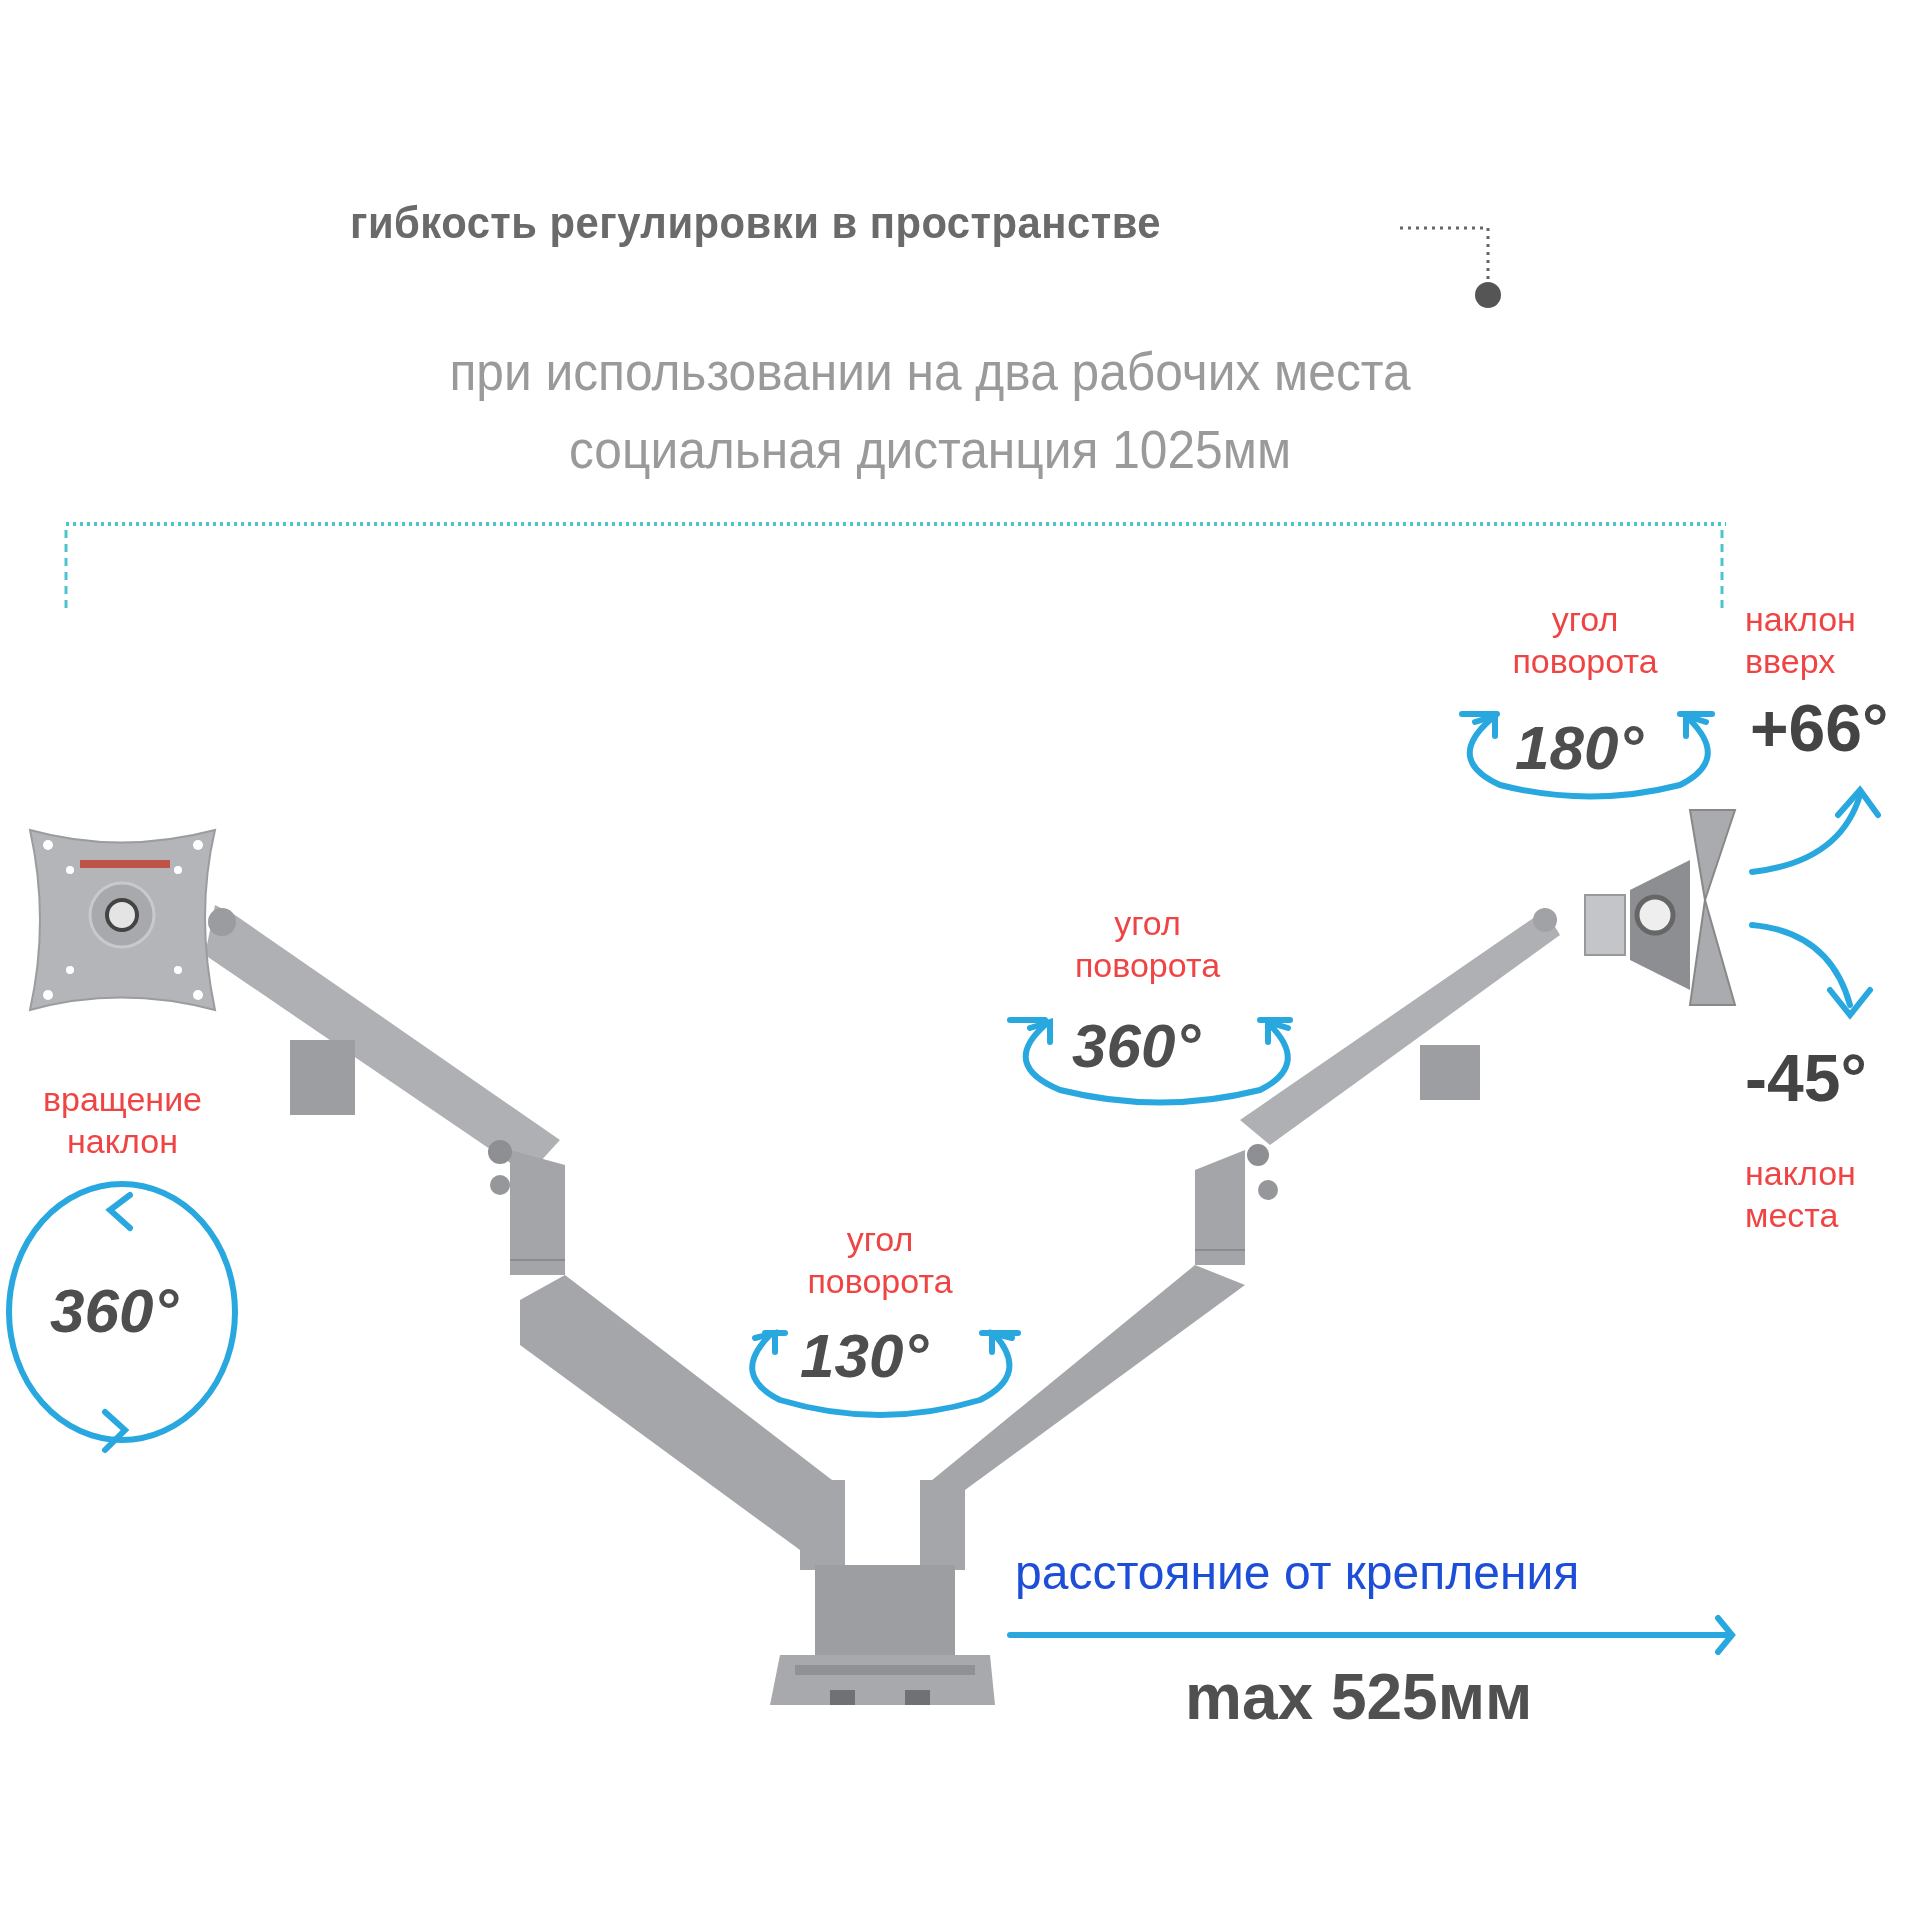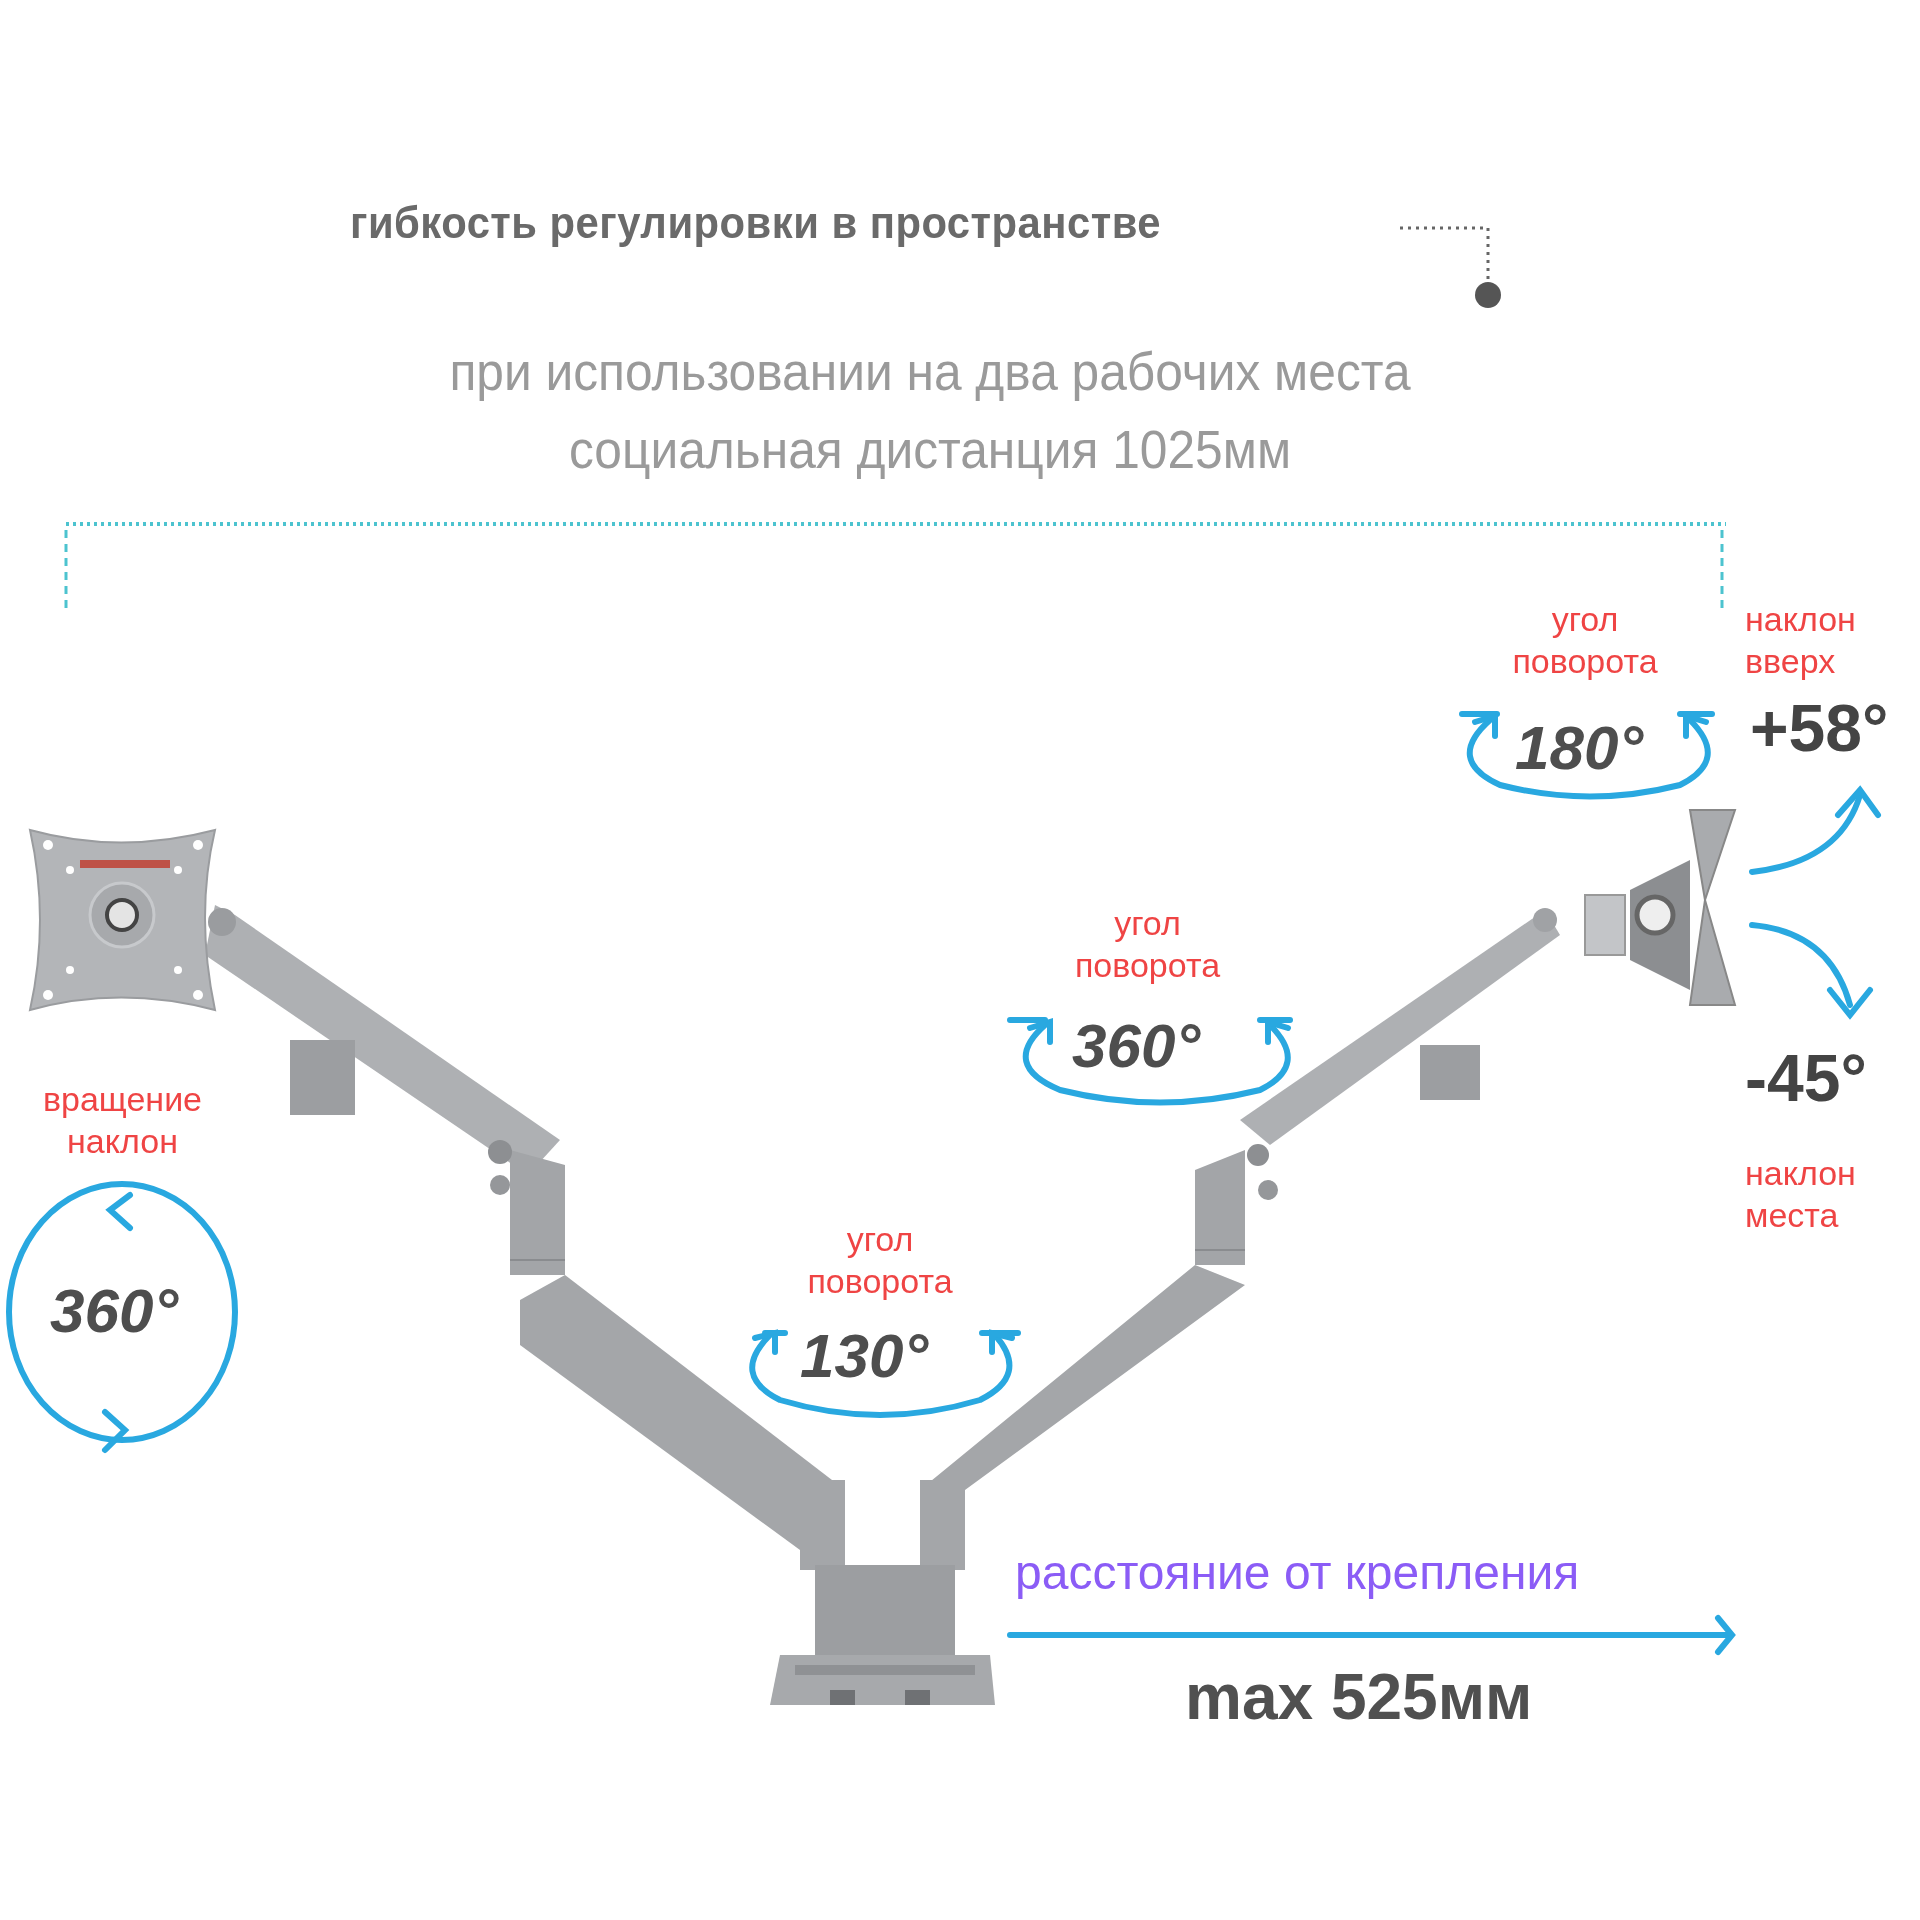--- a/index.html
+++ b/index.html
@@ -6,21 +6,21 @@
   body { width:1920px; height:1920px; position:relative; overflow:hidden;
          font-family:"Liberation Sans", "DejaVu Sans", sans-serif; color:#555; }
   .abs { position:absolute; }
   .title { left:350px; top:198px; font-size:44px; font-weight:bold; color:#6a6a6a; letter-spacing:0.5px; white-space:nowrap; transform:scaleX(0.95); transform-origin:left; }
   .sub { font-size:54px; color:#9a9a9a; white-space:nowrap; text-align:center; width:1400px; left:230px; transform:scaleX(0.92); }
   .sub1 { top:340px; }
   .sub2 { top:418px; }
   .lbl { font-size:34px; color:#ef4444; text-align:center; line-height:42px; white-space:nowrap; }
   .deg { font-size:62px; font-weight:bold; color:#4e4e4e; white-space:nowrap;font-style:italic; }
   .deg-lg { font-size:66px; font-weight:bold; color:#444; white-space:nowrap; }
-  .dist-label { left:1015px; top:1545px; font-size:48px; color:#8b5cf6; white-space:nowrap; }
+  .dist-label { left:1015px; top:1545px; font-size:48px; color:#1d4ed8; white-space:nowrap; }
   .dist-value { left:1185px; top:1660px; font-size:64px; font-weight:bold; color:#505050; white-space:nowrap; }
   svg { position:absolute; left:0; top:0; }
 </style>
 </head>
 <body>
 
 <svg width="1920" height="1920" viewBox="0 0 1920 1920">
 
   <g>
     <line x1="1400" y1="228" x2="1488" y2="228" stroke="#666" stroke-width="3" stroke-dasharray="3,5"></line>
@@ -148,21 +148,21 @@
 <div class="abs lbl" style="left:1485px; top:598px; width:200px;">
   <div>угол</div>
   <div>поворота</div>
 </div>
 <div class="abs deg" style="left:1515px; top:712px;">180°</div>
 
 <div class="abs lbl" style="left:1745px; top:598px; width:170px; text-align:left;">
   <div>наклон</div>
   <div>вверх</div>
 </div>
-<div class="abs deg-lg" style="left:1750px; top:690px;">+58°</div>
+<div class="abs deg-lg" style="left:1750px; top:690px;">+66°</div>
 
 <div class="abs deg-lg" style="left:1745px; top:1040px;">-45°</div>
 <div class="abs lbl" style="left:1745px; top:1152px; width:170px; text-align:left;">
   <div>наклон</div>
   <div>места</div>
 </div>
 
 <div class="abs dist-label">расстояние от крепления</div>
 <div class="abs dist-value">max 525мм</div>
 

